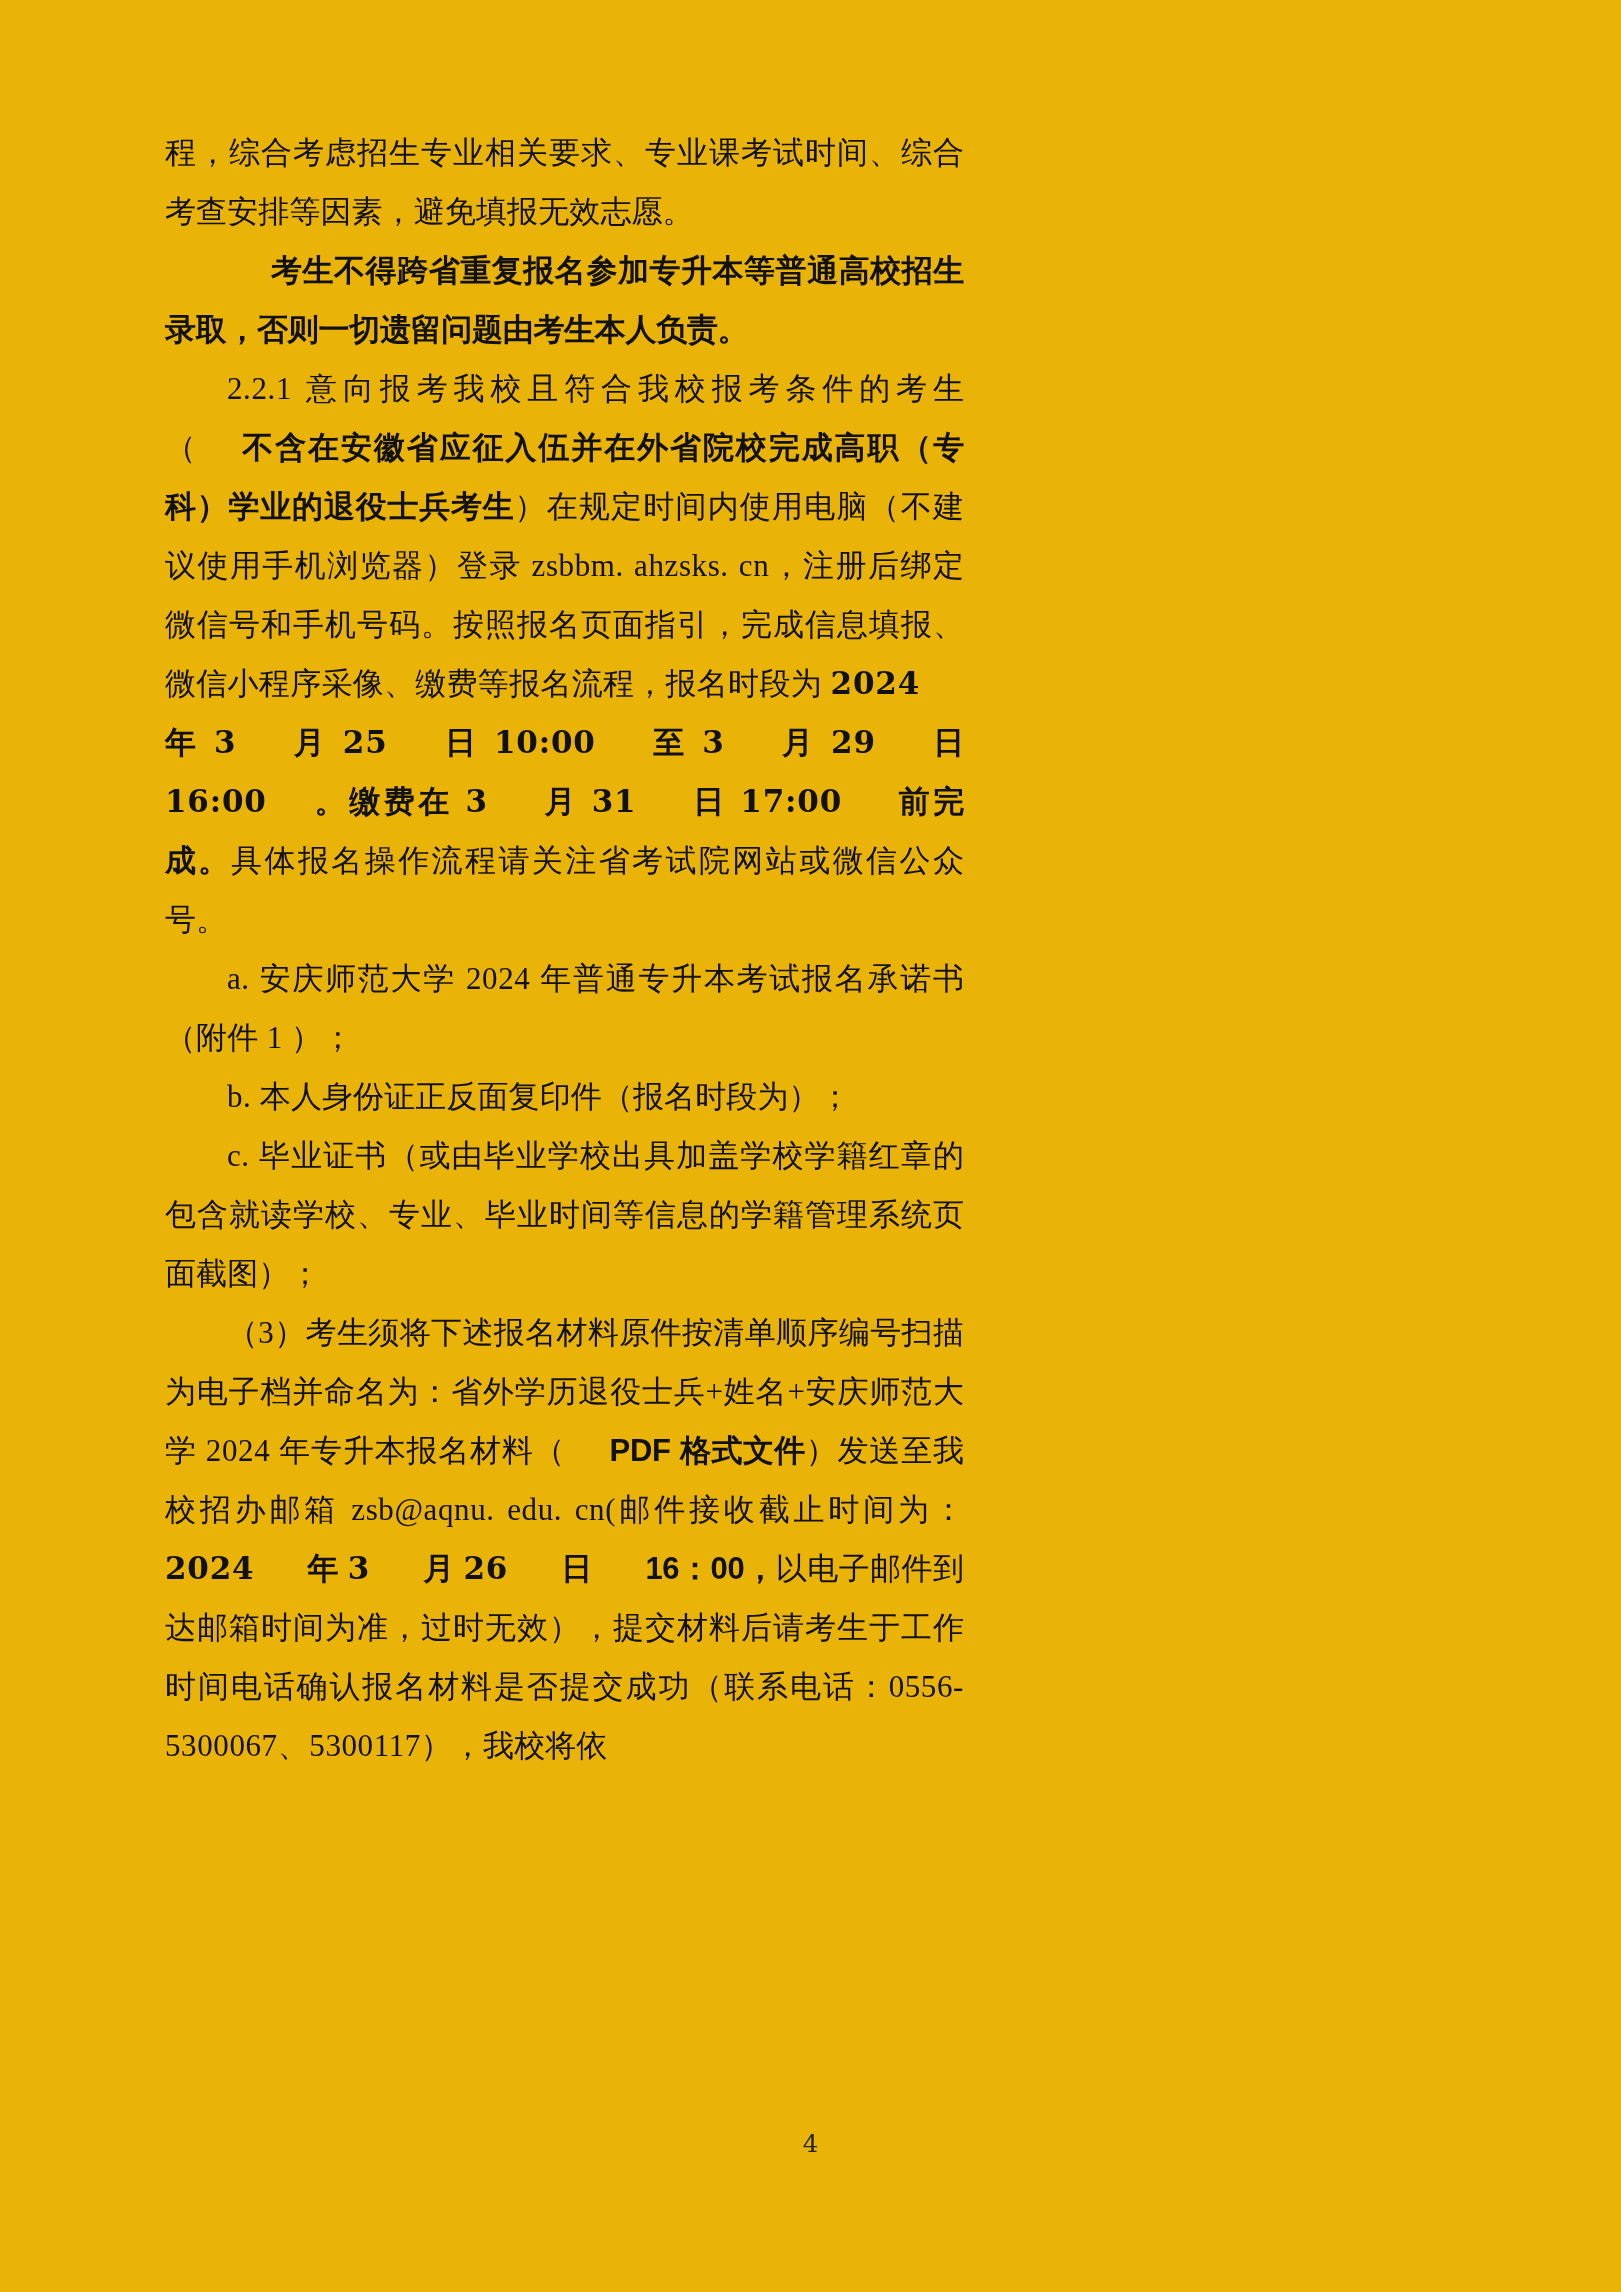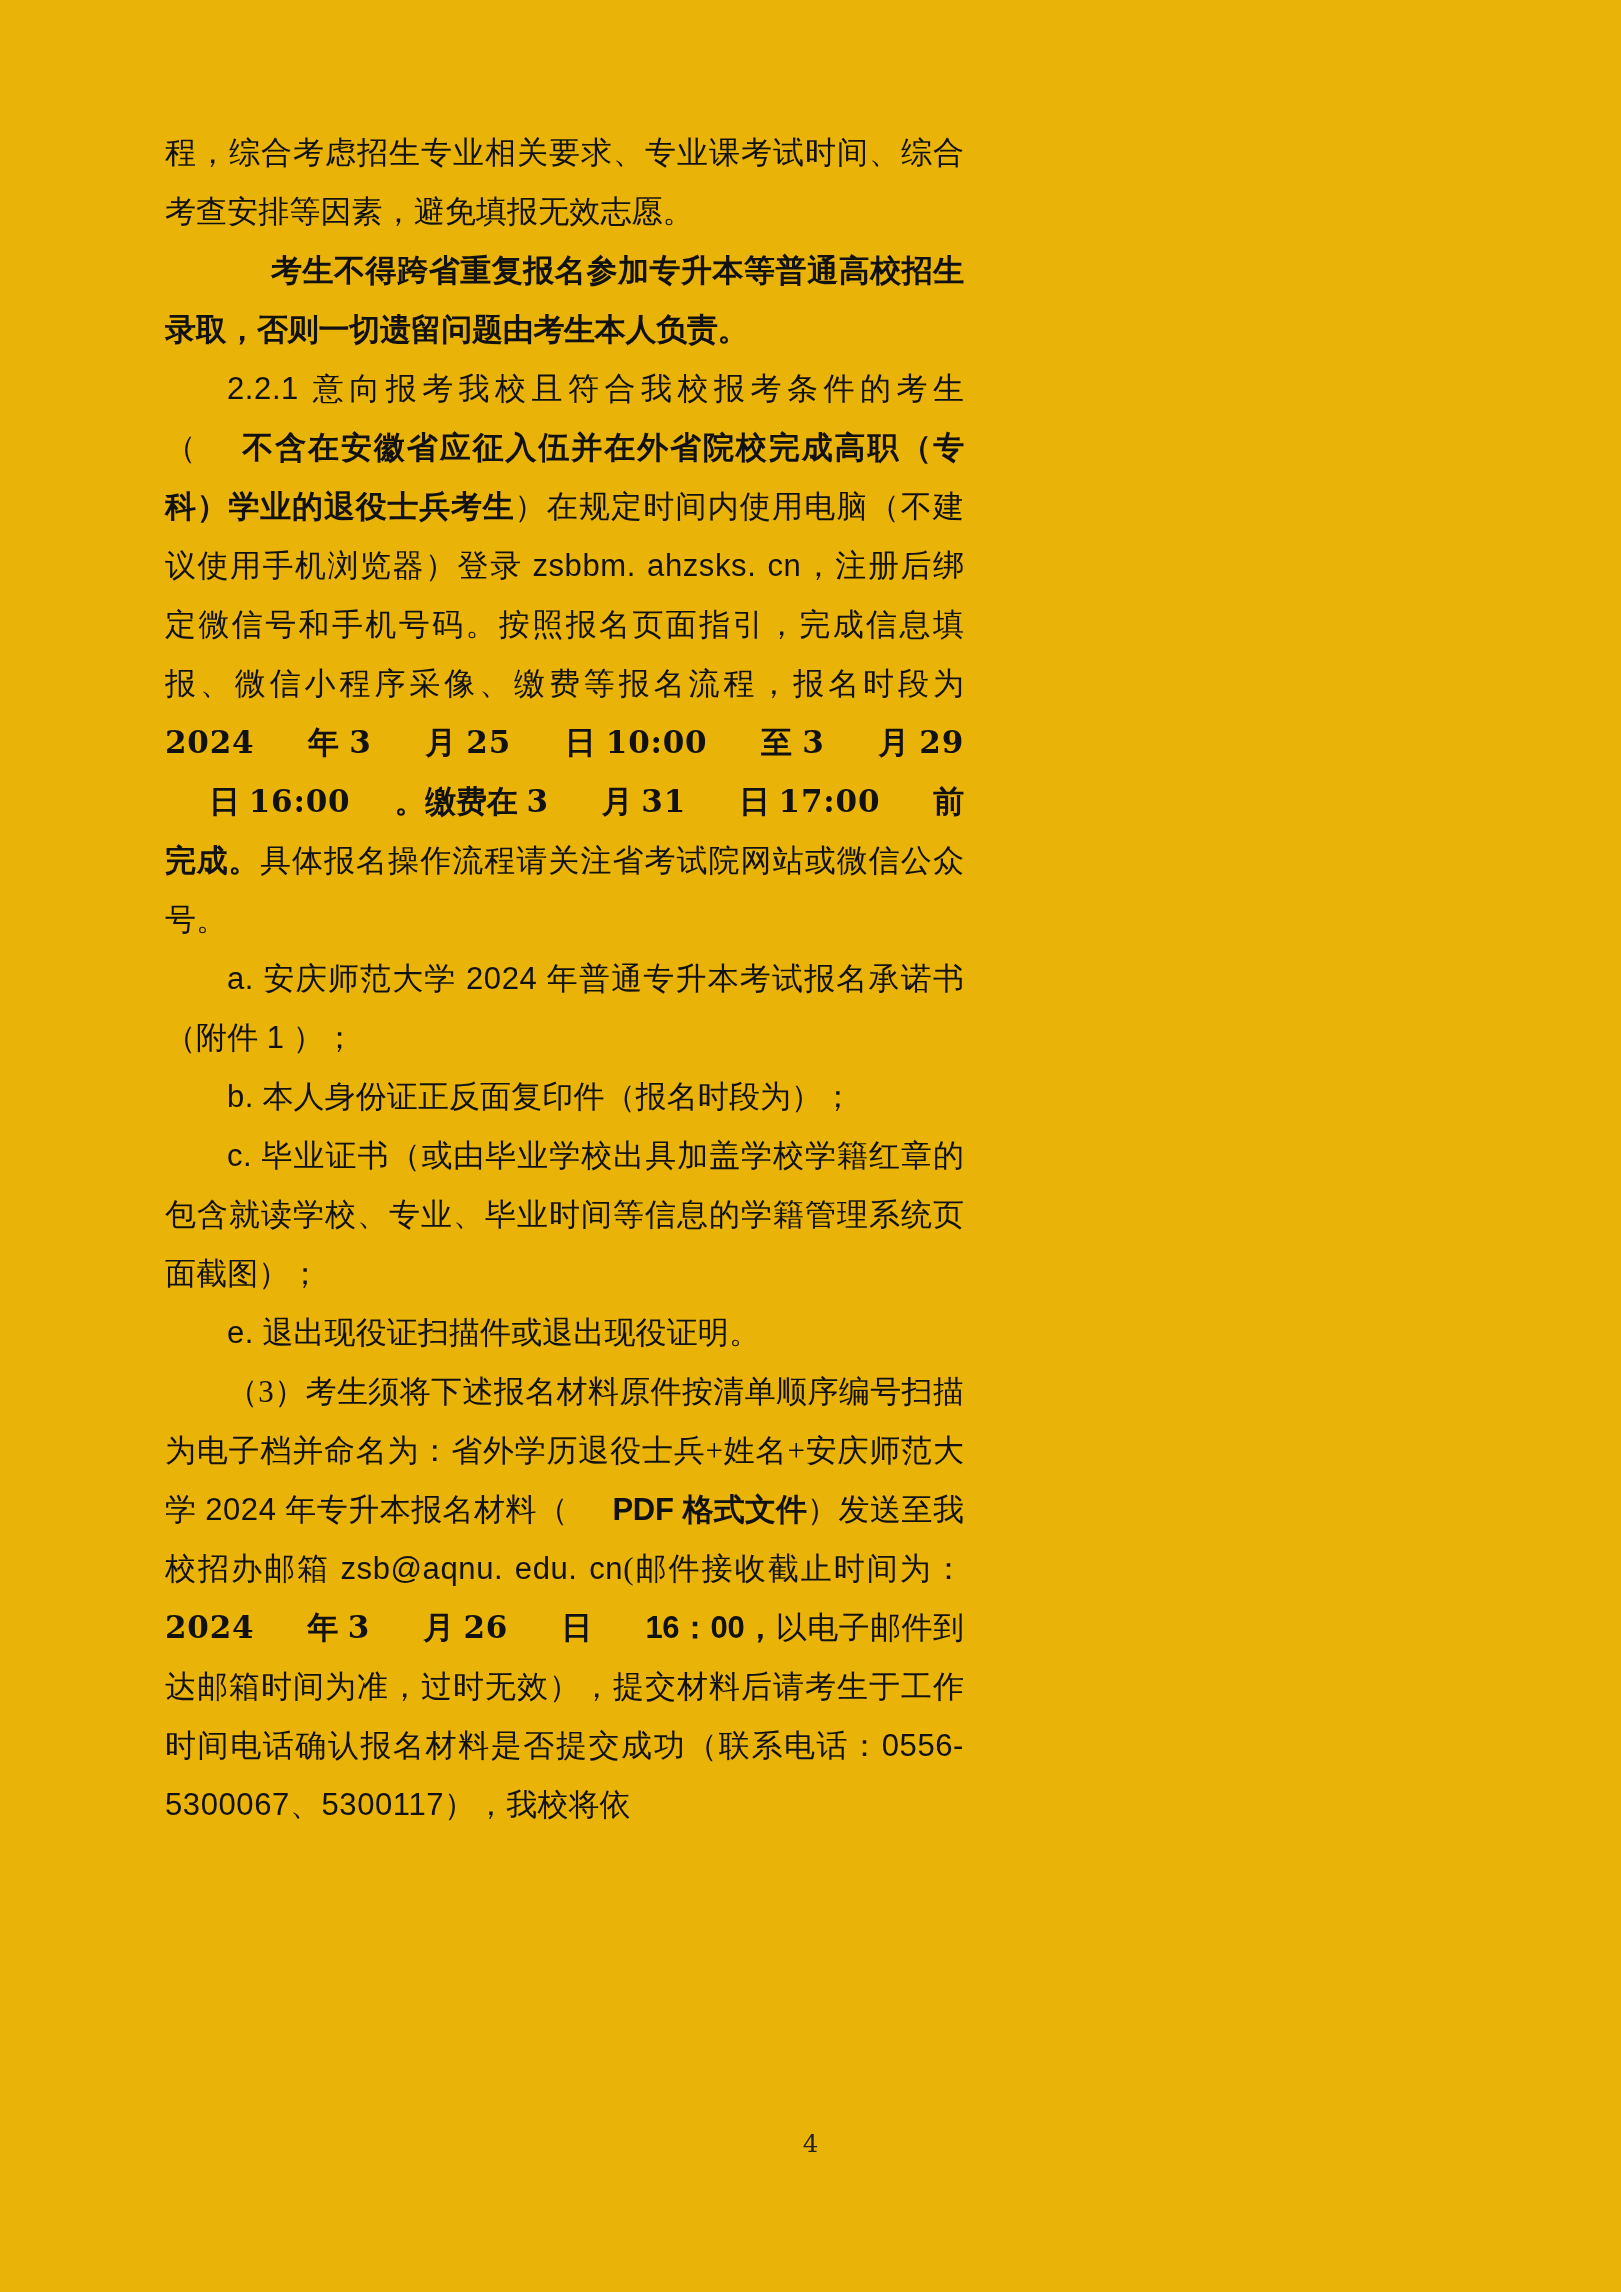--- a/index.html
+++ b/index.html
@@ -45,21 +45,21 @@
     letter-spacing: -0.3px;
     margin-left: 44px;
   }
   
   .bn {
     font-weight: bold;
     font-family: "Liberation Serif", "DejaVu Serif", serif;
   }
   
   .lat {
-    font-family: Liberation Sans, sans-serif;
+    font-family: Liberation Serif, serif;
     letter-spacing: 0.6px;
   }
   .num {
     font-family: "DejaVu Serif", "Liberation Serif", serif;
     letter-spacing: 0.8px;
   }
   .page-number {
     position: absolute;
     left: 0;
     right: 0;
@@ -75,20 +75,19 @@
 
 <div class="page">
 
   <div class="body-area">
       <p class="para"><span>程，综合考虑招生专业相关要求、专业课考试时间、综合考查安排等因素，避免填报无效志愿。</span></p>
       <p class="para indent2"><span class="b">考生不得跨省重复报名参加专升本等普通高校招生录取，否则一切遗留问题由考生本人负责。</span></p>
       <p class="para indent2"><span class="lat">2.2.1</span><span> 意向报考我校且符合我校报考条件的考生（</span><span class="b">不含在安徽省应征入伍并在外省院校完成高职（专科）学业的退役士兵考生</span><span>）在规定时间内使用电脑（不建议使用手机浏览器）登录 </span><span class="lat">zsbbm. ahzsks. cn</span><span>，注册后绑定微信号和手机号码。按照报名页面指引，完成信息填报、微信小程序采像、缴费等报名流程，报名时段为 </span><span class="bn num">2024</span><span class="b"> 年 </span><span class="bn num">3</span><span class="b"> 月 </span><span class="bn num">25</span><span class="b"> 日 </span><span class="bn num">10:00</span><span class="b"> 至 </span><span class="bn num">3</span><span class="b"> 月 </span><span class="bn num">29</span><span class="b"> 日 </span><span class="bn num">16:00</span><span class="b">。缴费在 </span><span class="bn num">3</span><span class="b"> 月 </span><span class="bn num">31</span><span class="b"> 日 </span><span class="bn num">17:00</span><span class="b"> 前完成。</span><span>具体报名操作流程请关注省考试院网站或微信公众号。</span></p>
       <p class="para indent2"><span class="lat">a.</span><span> 安庆师范大学 </span><span class="lat">2024</span><span> 年普通专升本考试报名承诺书（附件 </span><span class="lat">1</span><span> ）；</span></p>
       <p class="para indent2"><span class="lat">b.</span><span> 本人身份证正反面复印件（报名时段为）；</span></p>
       <p class="para indent2"><span class="lat">c.</span><span> 毕业证书（或由毕业学校出具加盖学校学籍红章的包含就读学校、专业、毕业时间等信息的学籍管理系统页面截图）；</span></p>
-      <p class="para indent2"><span class="lat">e.</span><span> 退出现役证扫描件或退出现役证明。</span></p>
       <p class="para indent2"><span>（3）考生须将下述报名材料原件按清单顺序编号扫描为电子档并命名为：省外学历退役士兵+姓名+安庆师范大学 </span><span class="lat">2024</span><span> 年专升本报名材料（</span><span class="b">PDF 格式文件</span><span>）发送至我校招办邮箱 </span><span class="lat">zsb@aqnu. edu. cn</span><span>(邮件接收截止时间为：</span><span class="bn num">2024</span><span class="b"> 年 </span><span class="bn num">3</span><span class="b"> 月 </span><span class="bn num">26</span><span class="b"> 日 </span><span class="b">16：00，</span><span>以电子邮件到达邮箱时间为准，过时无效），提交材料后请考生于工作时间电话确认报名材料是否提交成功（联系电话：</span><span class="lat">0556-5300067、5300117</span><span>），我校将依</span></p>
     </div>
 
   <div class="page-number">4</div>
 
 </div>
 
 
 </body></html>

